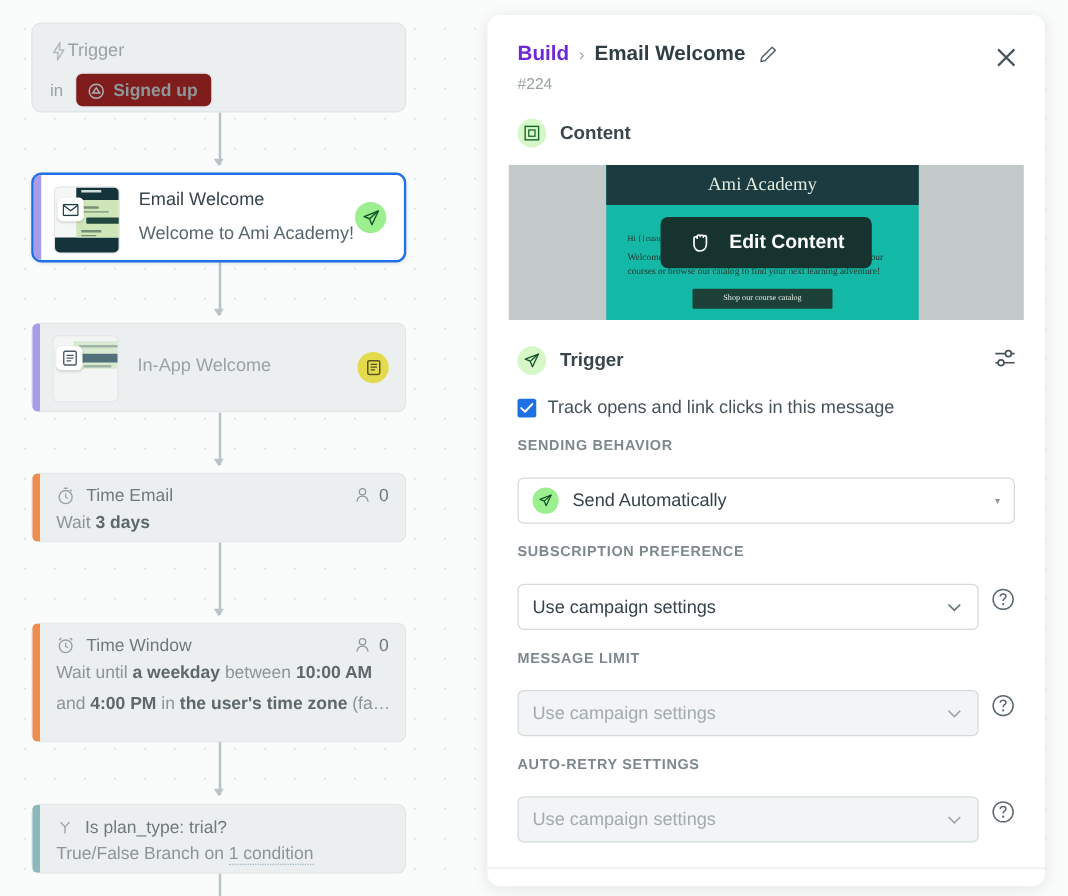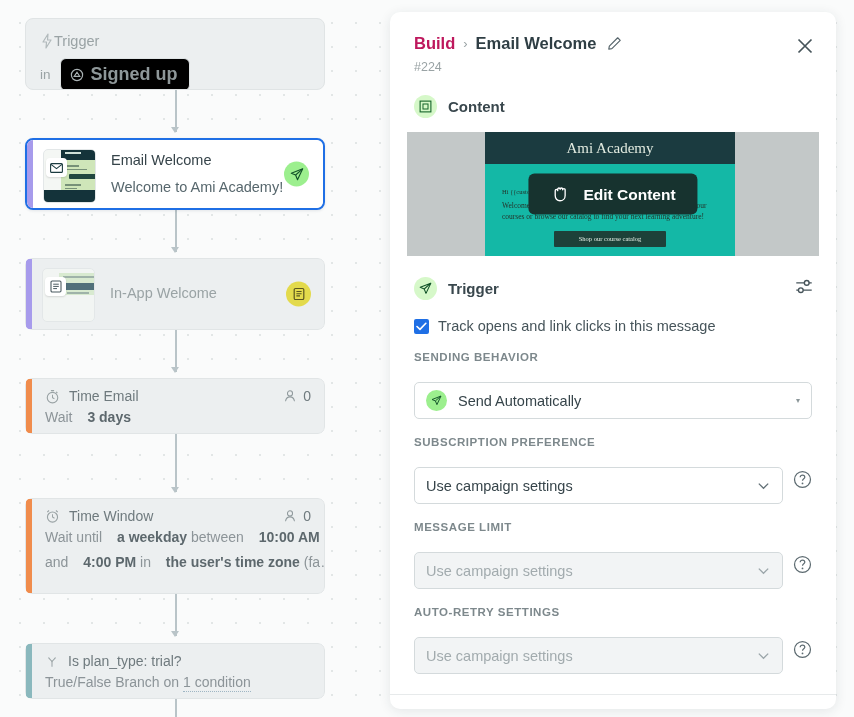--- a/index.html
+++ b/index.html
@@ -36,24 +36,24 @@
     background: #eceff0;
     border: 1px solid #e0e4e5;
     border-radius: 8px;
     padding: 10px 14px 0 14px;
   }
   .trig-row1 { display: flex; align-items: center; height: 24px; }
   .trig-row2 { display: flex; align-items: center; gap: 9px; margin-top: 5px; }
   .trig-title { font-size: 14.5px; color: #9aa3a5; }
   .trig-in { font-size: 13.5px; color: #9aa3a5; }
   .pill {
-    display: inline-flex; align-items: center; gap: 7px;
-    background: #000000; border: 1px solid #dfe4e5;
+    display: inline-flex; align-items: flex-end; gap: 7px;
+    background: #7f1d1d; border: 1px solid #dfe4e5;
     border-radius: 6px; padding: 5px 11px 5px 9px;
-    font-size: 18px; font-weight: bold; color: #8e9799;
+    font-size: 14px; font-weight: bold; color: #8e9799;
   }
 
   
   .card {
     display: flex;
     background: #eceff0;
     border: 1px solid #e1e5e6;
     border-radius: 7px;
     height: 100%;
   }
@@ -135,21 +135,21 @@
   .badge.yellow { background: #e3da4c; }
 
   
   .simple { flex: 1; padding: 9px 13px 0 13px; min-width: 0; }
   .simple-row {
     display: flex; align-items: center; gap: 9px;
   }
   .simple-title { font-size: 14px; color: #6f7a7e; }
   .count { margin-left: auto; display: flex; align-items: center; gap: 6px; font-size: 14px; color: #6f7a7e; }
   .simple-desc { font-size: 14px; color: #8c9498; line-height: 1.55; margin-top: 3px; white-space: nowrap; }
-  .simple-desc b { color: #5d686d; margin-left: 11px; }
+  .simple-desc b { color: #5d686d; }
   .cond-link {
     color: #8c9498;
     border-bottom: 1.5px dotted #9fb6c4;
     padding-bottom: 1px;
   }
 
   
   .conn {
     position: absolute; left: 175px; width: 1.5px;
     background: #b9c4c8;
@@ -167,21 +167,21 @@
     position: absolute;
     left: 390px; top: 12px;
     width: 446px; height: 697px;
     background: #ffffff;
     border-radius: 10px;
     box-shadow: 0 2px 12px rgba(25,45,60,.10);
     overflow: hidden;
   }
   .panel-head { padding: 22px 24px 0 24px; position: relative; }
   .breadcrumb { display: flex; align-items: center; gap: 8px; }
-  .bc-build { font-size: 16.5px; font-weight: bold; color: #be185d; }
+  .bc-build { font-size: 16.5px; font-weight: bold; color: #6d28d9; }
   .bc-sep { font-size: 13px; color: #9aa3a5; }
   .bc-current { font-size: 16.5px; font-weight: bold; color: #2f3e44; }
   .panel-id { font-size: 12.5px; color: #9aa3a5; margin-top: 7px; }
   .close-btn {
     position: absolute; right: 20px; top: 23px;
     width: 22px; height: 22px; cursor: pointer;
   }
 
   .section-head {
     display: flex; align-items: center; gap: 11px;

